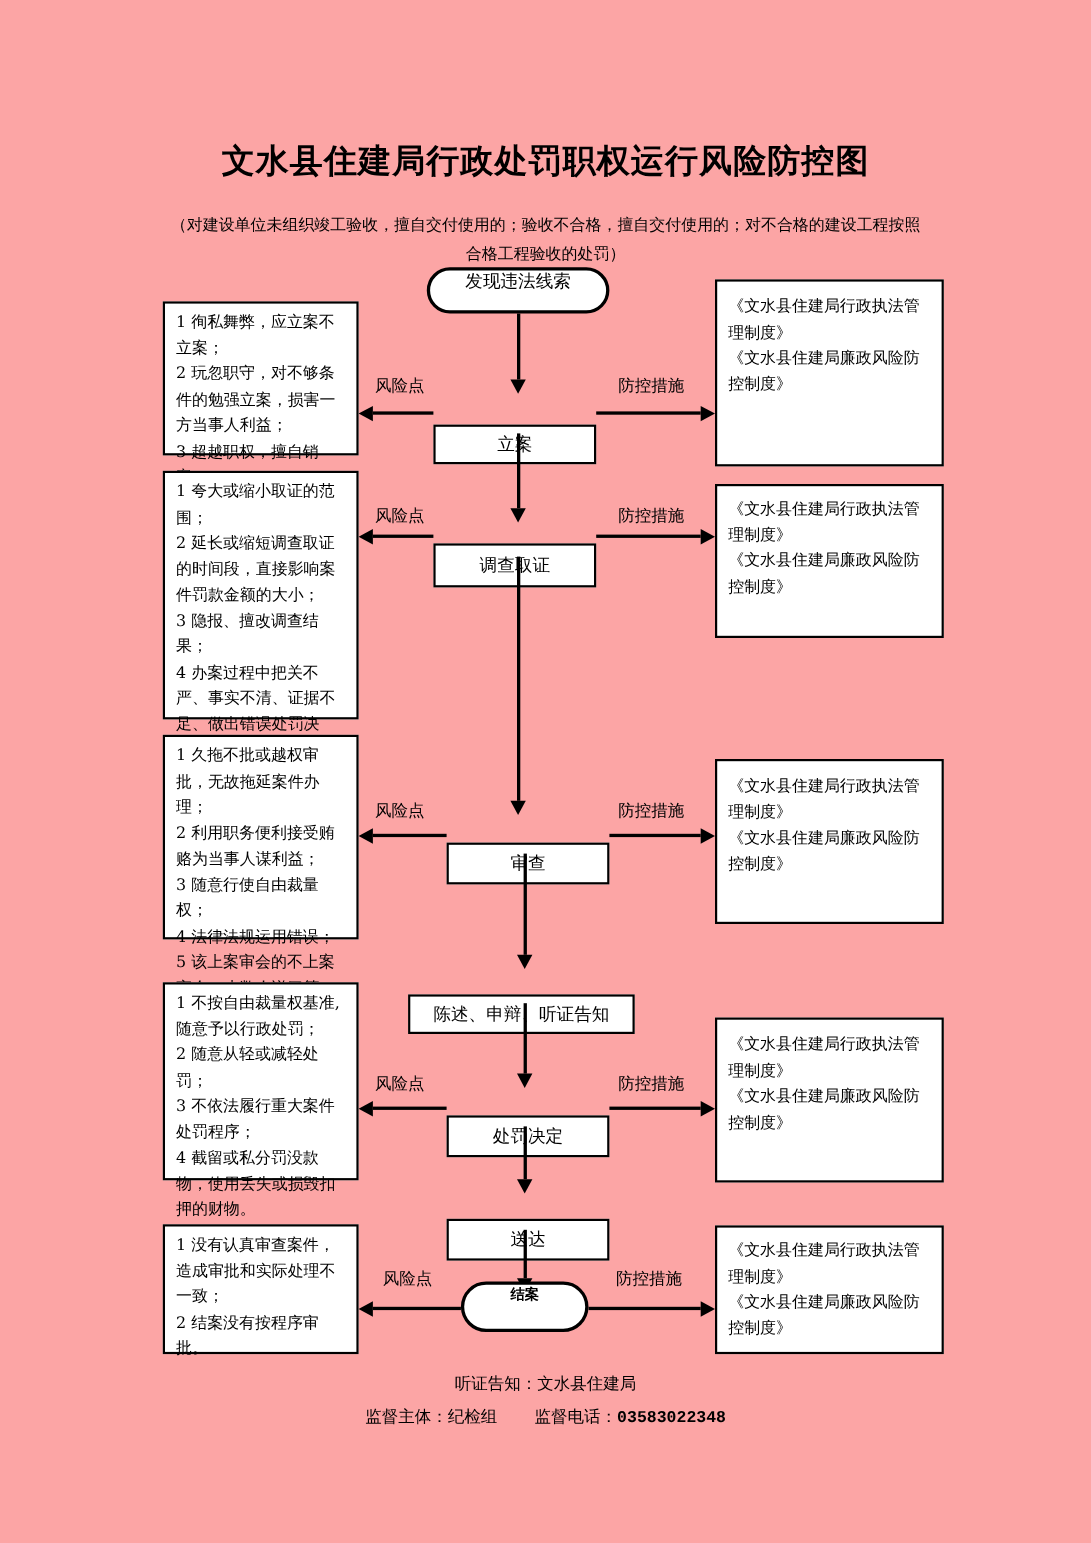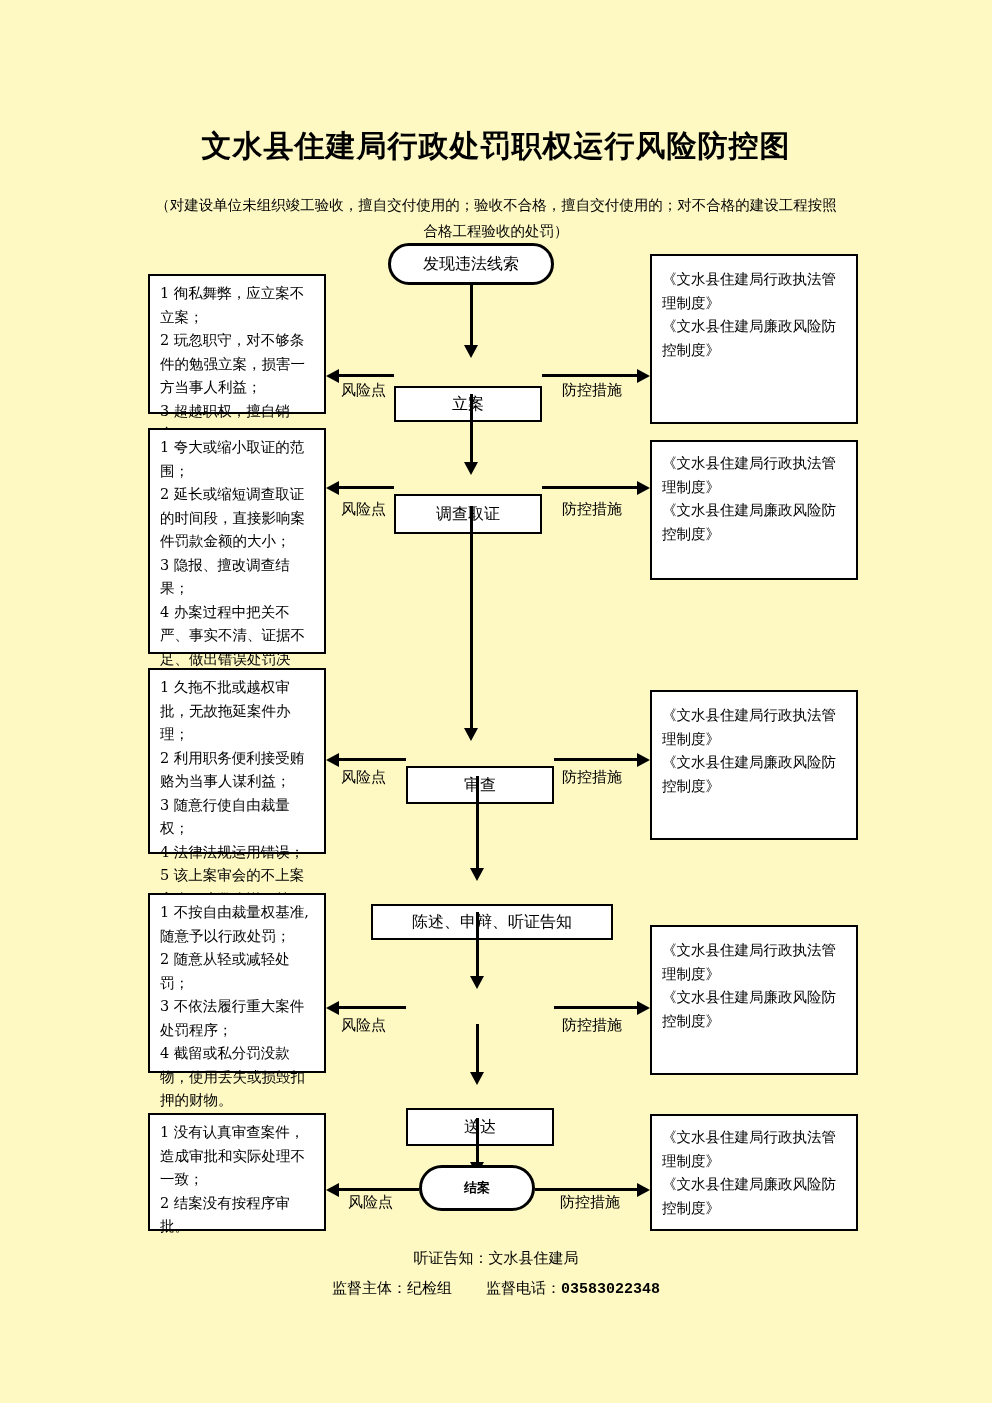--- a/index.html
+++ b/index.html
@@ -10,21 +10,21 @@
   }
   body {
     font-family: "DejaVu Serif", "Liberation Serif", serif;
     color: #000000;
   }
   #page {
     position: relative;
     width: 992px;
     height: 1403px;
     overflow: hidden;
-    background: #fef9c3;
+    background: #fca5a5;
   }
 
   
   .title {
     position: absolute;
     left: 0;
     top: 126px;
     width: 992px;
     text-align: center;
     font-size: 30px;
@@ -65,21 +65,20 @@
     font-size: 16px;
     margin-top: 28px;
   }
   .oval {
     position: absolute;
     border: 3px solid #000;
     box-sizing: border-box;
     background: #fff;
     border-radius: 999px;
     display: flex;
-    align-items: center;
     justify-content: center;
     font-size: 16px;
   }
   .oval.tiny { font-size: 13px; border-width: 3px; }
 
   .risk-item { display: block; }
 
   
   .hline {
     position: absolute;
@@ -109,21 +108,20 @@
     border-left: 7px solid transparent;
     border-right: 7px solid transparent;
     border-top: 13px solid #000;
   }
 
   .conn-label {
     position: absolute;
     font-size: 15px;
     white-space: nowrap;
     font-family: Liberation Sans, sans-serif;
-    margin-top: 40px;
   }
 
   
   .footer {
     position: absolute;
     left: 0;
     top: 1243px;
     width: 992px;
     text-align: center;
     font-size: 15px;
@@ -217,27 +215,30 @@
     <span class="risk-item">《文水县住建局行政执法管理制度》</span>
     <span class="risk-item">《文水县住建局廉政风险防控制度》</span>
   </div>
   <div class="hline" style="left:554px; top:758px; width:83px;"></div>
   <div class="arrow-right" style="left:637px; top:753px;"></div>
   <div class="conn-label" style="left:562px; top:728px;">防控措施</div>
 
   <div class="vline" style="left:476px; top:776px; height:92px;"></div>
   <div class="arrow-down" style="left:470px; top:868px;"></div>
 
-  <div class="mbox" style="left:371px; top:876px; width:242px; height:36px;">
+  <div class="mbox" style="left:371px; top:876px; width:206px; height:36px;">
     <span>陈述、申辩、听证告知</span>
   </div>
 
   <div class="vline" style="left:476px; top:912px; height:64px;"></div>
   <div class="arrow-down" style="left:470px; top:976px;"></div>
 
+  <div class="mbox" style="left:406px; top:986px; width:148px; height:38px;">
+    <span>处罚决定</span>
+  </div>
 
   <div class="rbox" style="left:148px; top:893px; width:178px; height:180px;">
     <span class="risk-item">1 不按自由裁量权基准,随意予以行政处罚；</span>
     <span class="risk-item">2 随意从轻或减轻处罚；</span>
     <span class="risk-item">3 不依法履行重大案件处罚程序；</span>
     <span class="risk-item">4 截留或私分罚没款物，使用丢失或损毁扣押的财物。</span>
   </div>
   <div class="hline" style="left:339px; top:1006px; width:67px;"></div>
   <div class="arrow-left" style="left:326px; top:1001px;"></div>
   <div class="conn-label" style="left:341px; top:976px;">风险点</div>

